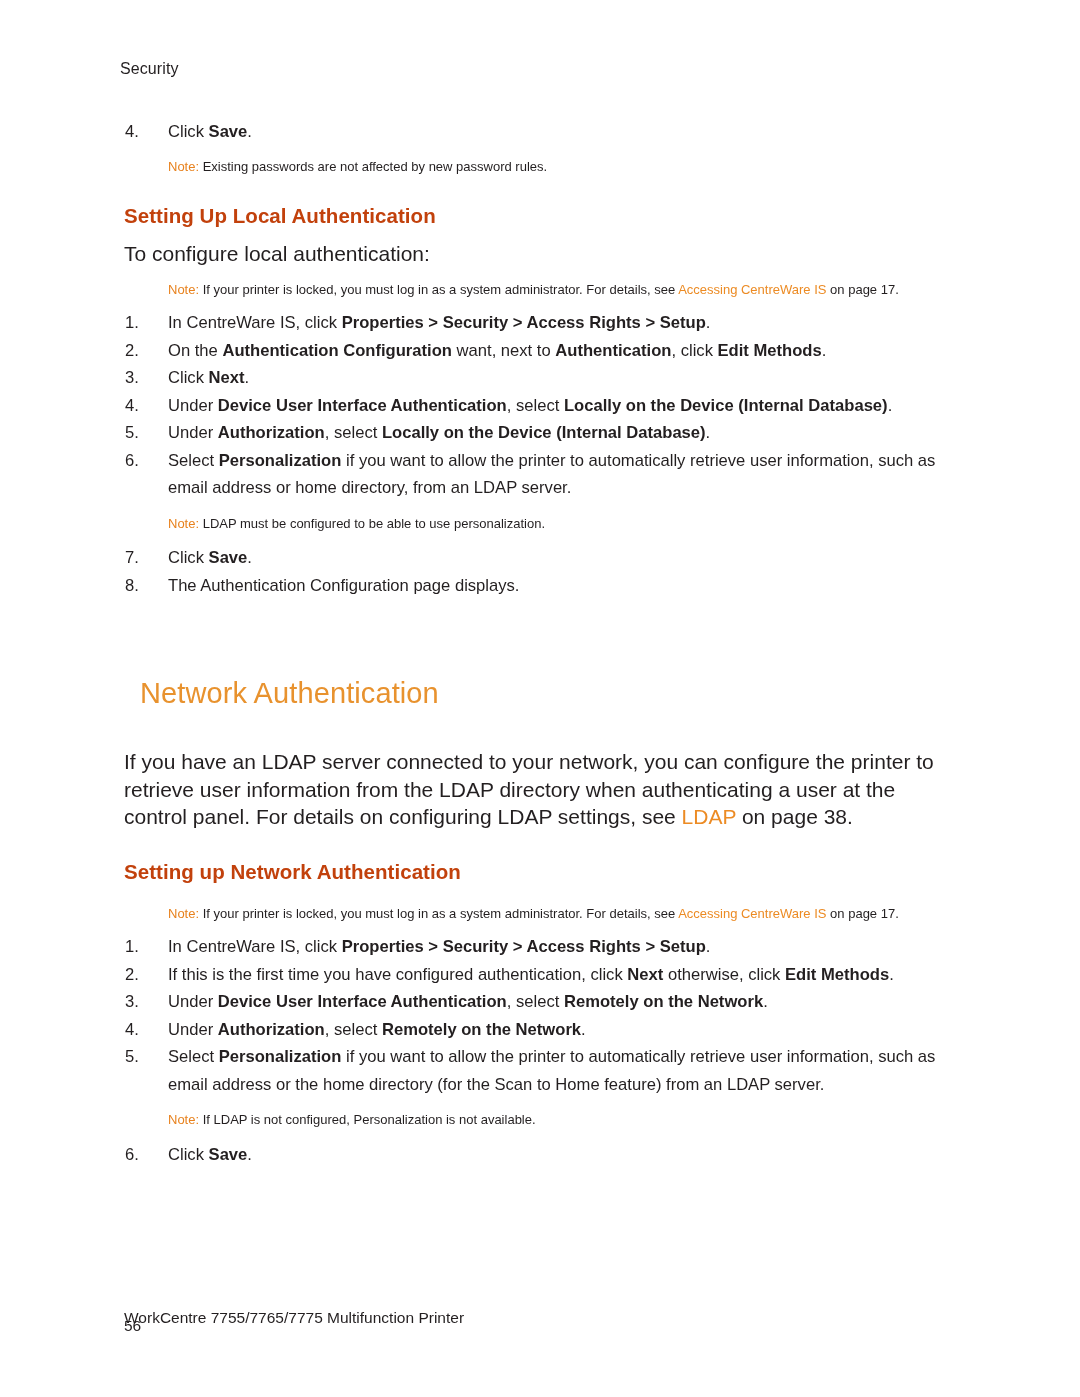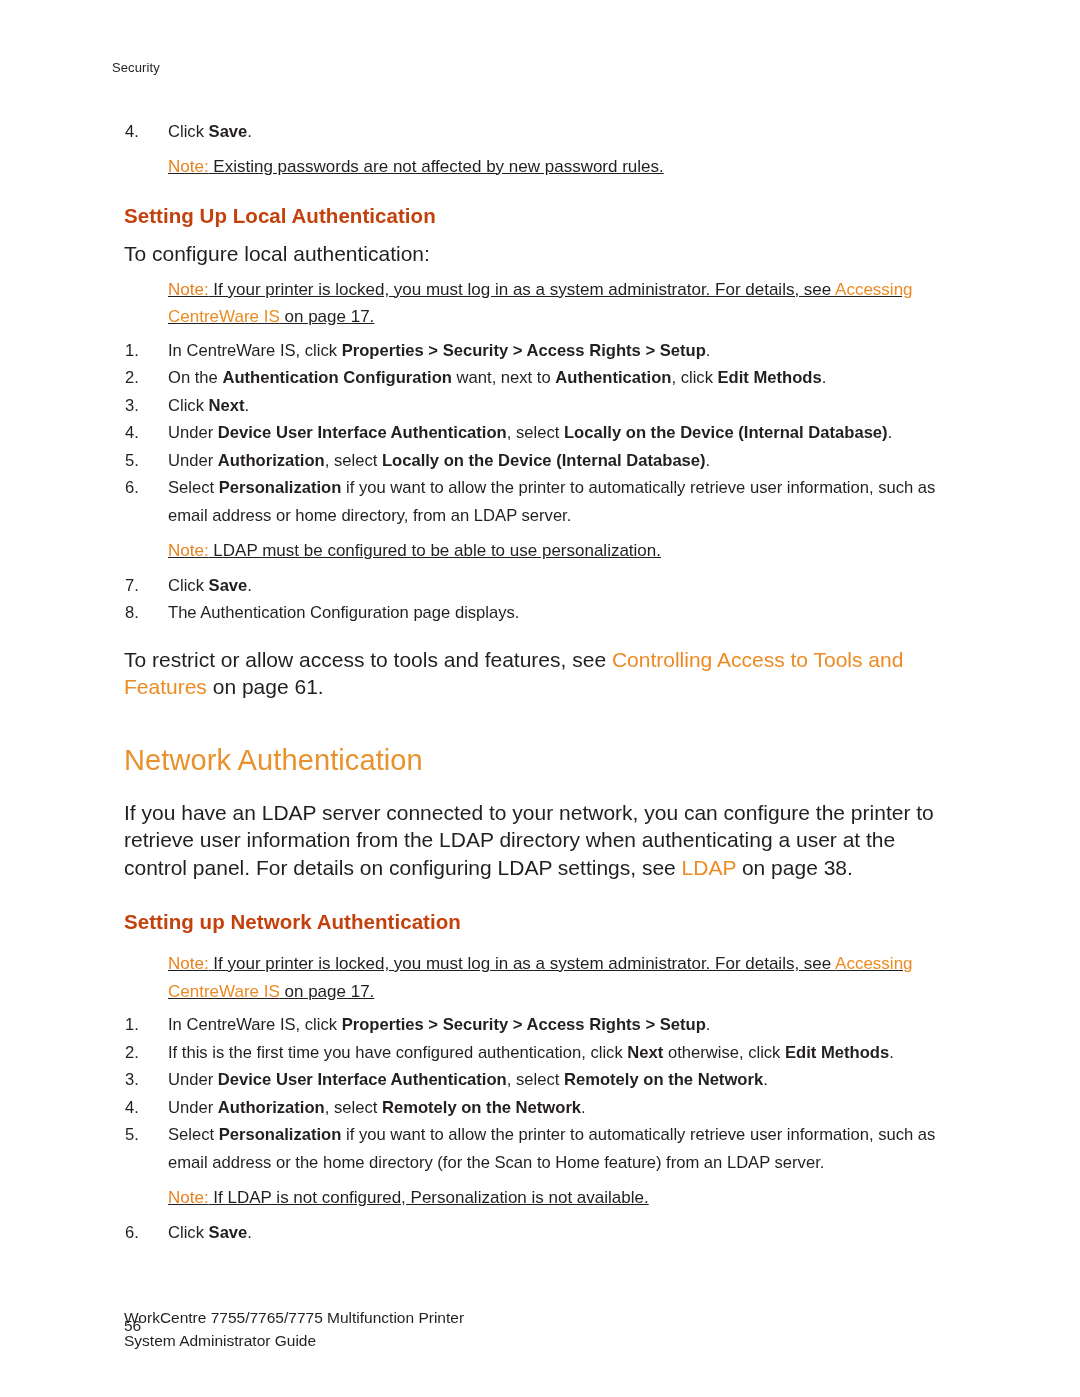--- a/index.html
+++ b/index.html
@@ -20,23 +20,23 @@
     position: absolute;
     top: 0; left: 0;
     width: 1080px;
     height: 1397px;
     box-sizing: border-box;
   }
 
   
   .running-header {
     position: absolute;
-    left: 112px;
+    left: 120px;
     top: 60px;
-    font-size: 13px;
+    font-size: 16px;
     letter-spacing: 0.1px;
     color: #231f20;
     text-align: center;
   }
 
   
   .content {
     position: absolute;
     left: 124px;
     top: 118px;
@@ -53,39 +53,38 @@
 
   
   .body-para {
     margin-top: 0;
     margin-bottom: 0;
   }
 
   
   .note {
     margin-left: 44px;
-    font-size: 17px;
+    font-size: 13px;
     line-height: 27.5px;
-    text-decoration: underline;
   }
   .note-label {
     color: #e8821e;
   }
 
   
   .xref {
     color: #ec8b24;
   }
 
   
   h1.h-chapter {
     font-size: 29px;
     font-weight: normal;
     color: #e8922e;
-    margin: 0;
+    margin: 16px;
     line-height: 34px;
     letter-spacing: 0.1px;
   }
   h2.h-section {
     font-size: 20.5px;
     font-weight: bold;
     color: #c2410c;
     margin: 0;
     line-height: 25px;
     letter-spacing: 0.05px;
@@ -190,23 +189,20 @@
 
     <div class="sp" style="height:7px"></div>
 
     <ol class="steps" id="local-steps-tail">
         <li><span class="num">7.</span><span>Click </span><b>Save</b><span>.</span></li>
         <li><span class="num">8.</span><span>The Authentication Configuration page displays.</span></li>
       </ol>
 
     <div class="sp" style="height:19px"></div>
 
-    <div class="para body-para">
-      <span>To restrict or allow access to tools and features, see </span><span class="xref">Controlling Access to Tools and Features</span><span> on page 61.</span>
-    </div>
 
     <div class="sp" style="height:42px"></div>
 
     <h1 class="h-chapter">Network Authentication</h1>
 
     <div class="sp" style="height:22px"></div>
 
     <div class="para body-para">
       <span>If you have an LDAP server connected to your network, you can configure the printer to retrieve user information from the LDAP directory when authenticating a user at the control panel. For details on configuring LDAP settings, see </span><span class="xref">LDAP</span><span> on page 38.</span>
     </div>
@@ -242,17 +238,16 @@
     <ol class="steps" id="network-steps-tail">
         <li><span class="num">6.</span><span>Click </span><b>Save</b><span>.</span></li>
       </ol>
 
   </div>
 
   <div class="footer">
     <span class="pg">56</span>
     <div class="ftxt">
       <div>WorkCentre 7755/7765/7775 Multifunction Printer</div>
-      <div>System Administrator Guide</div>
     </div>
   </div>
 
 </div>
 
 </body></html>

